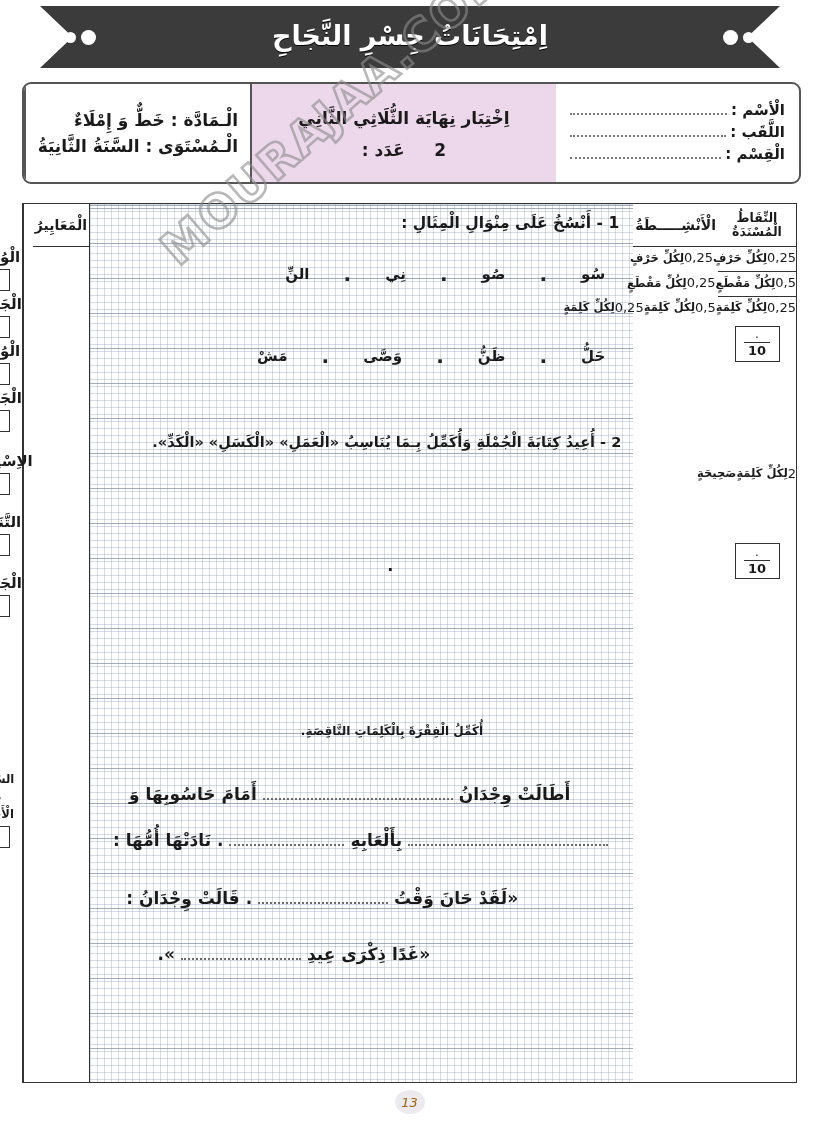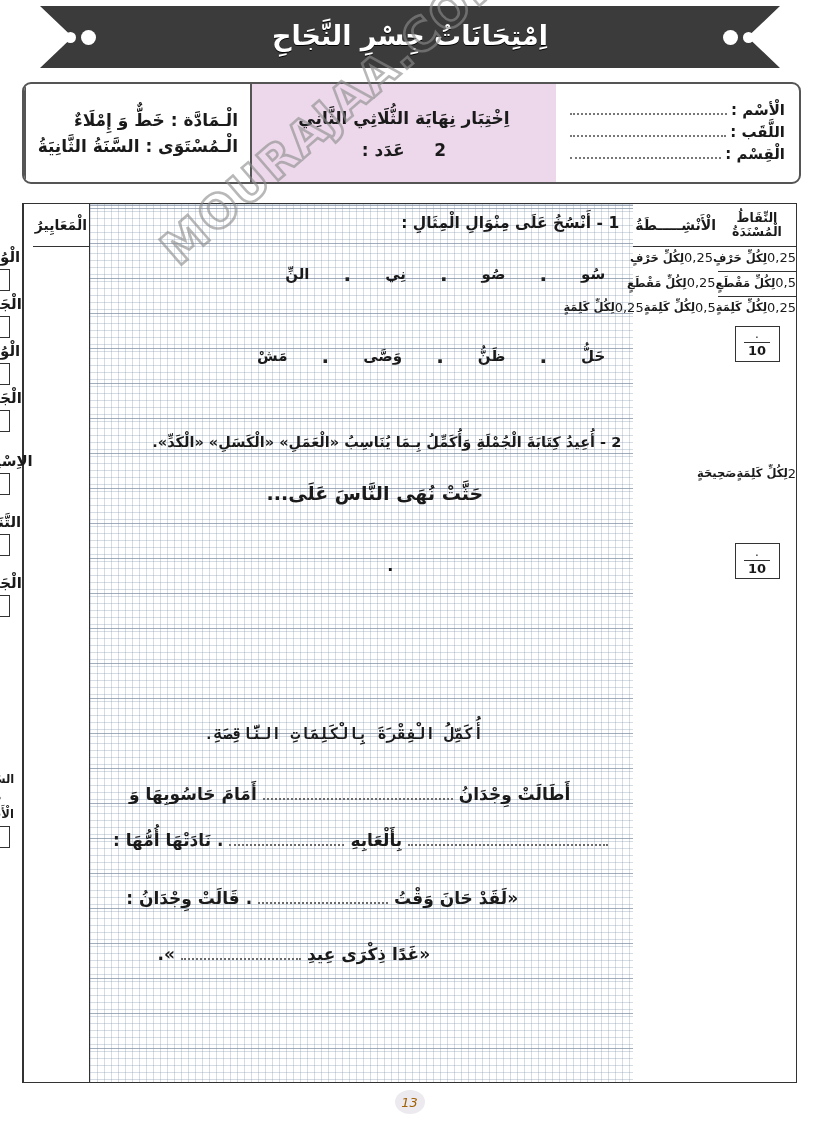--- a/index.html
+++ b/index.html
@@ -134,21 +134,21 @@
   .q2-sentence{position:absolute;top:278px;right:150px;font-size:19px;font-weight:bold;white-space:nowrap;}
   .q2-dot{position:absolute;top:352px;right:240px;font-size:16px;font-weight:bold;}
 
   .imla-badge{
     position:absolute;top:452px;left:50%;transform:translateX(-50%);
     background:#3d3d3d;color:#fff;border-radius:16px;
     padding:6px 30px 9px;font-size:19px;font-weight:bold;
     box-shadow:4px 4px 0 rgba(120,120,120,.55);
     white-space:nowrap;
   }
-  .imla-instr{position:absolute;top:520px;right:150px;font-size:16px;font-weight:bold;white-space:nowrap;font-family:Liberation Mono, monospace;}
+  .imla-instr{position:absolute;top:520px;right:150px;font-size:12px;font-weight:bold;white-space:nowrap;}
 
   .dict-line{position:absolute;display:flex;flex-direction:row;align-items:baseline;font-size:17px;font-weight:bold;white-space:nowrap;}
   .dict-line .txt{padding:0 3px;}
   .blank{
     border-bottom:2.2px dotted #6b6b6b;display:inline-block;height:13px;
     margin:0 3px;
   }
 
   
   .watermark{
@@ -299,21 +299,20 @@
           <span class="cell">حَلُّ</span>
           <span class="sep" style="margin:0 34px;">.</span>
           <span class="cell">ظَنُّ</span>
           <span class="sep" style="margin:0 34px;">.</span>
           <span class="cell">وَصَّى</span>
           <span class="sep" style="margin:0 34px;">.</span>
           <span class="cell">مَشْ</span>
         </div>
 
         <div class="q-line q2-head">2 - أُعِيدُ كِتَابَةَ الْجُمْلَةِ وَأُكَمِّلُ بِـمَا يُنَاسِبُ «الْعَمَلِ» «الْكَسَلِ» «الْكَدِّ».</div>
-        <div class="q2-sentence">حَثَّتْ نُهَى النَّاسَ عَلَى...</div>
         <div class="q2-dot">.</div>
 
         <div class="imla-instr">أُكَمِّلُ الْفِقْرَةَ بِالْكَلِمَاتِ النَّاقِصَةِ.</div>
 
         <div class="dict-line" style="top:580px;right:60px;">
           <span class="txt">أَطَالَتْ وِجْدَانُ</span>
           <span class="blank" style="width:190px;"></span>
           <span class="txt">أَمَامَ حَاسُوبِهَا وَ</span>
         </div>
 

